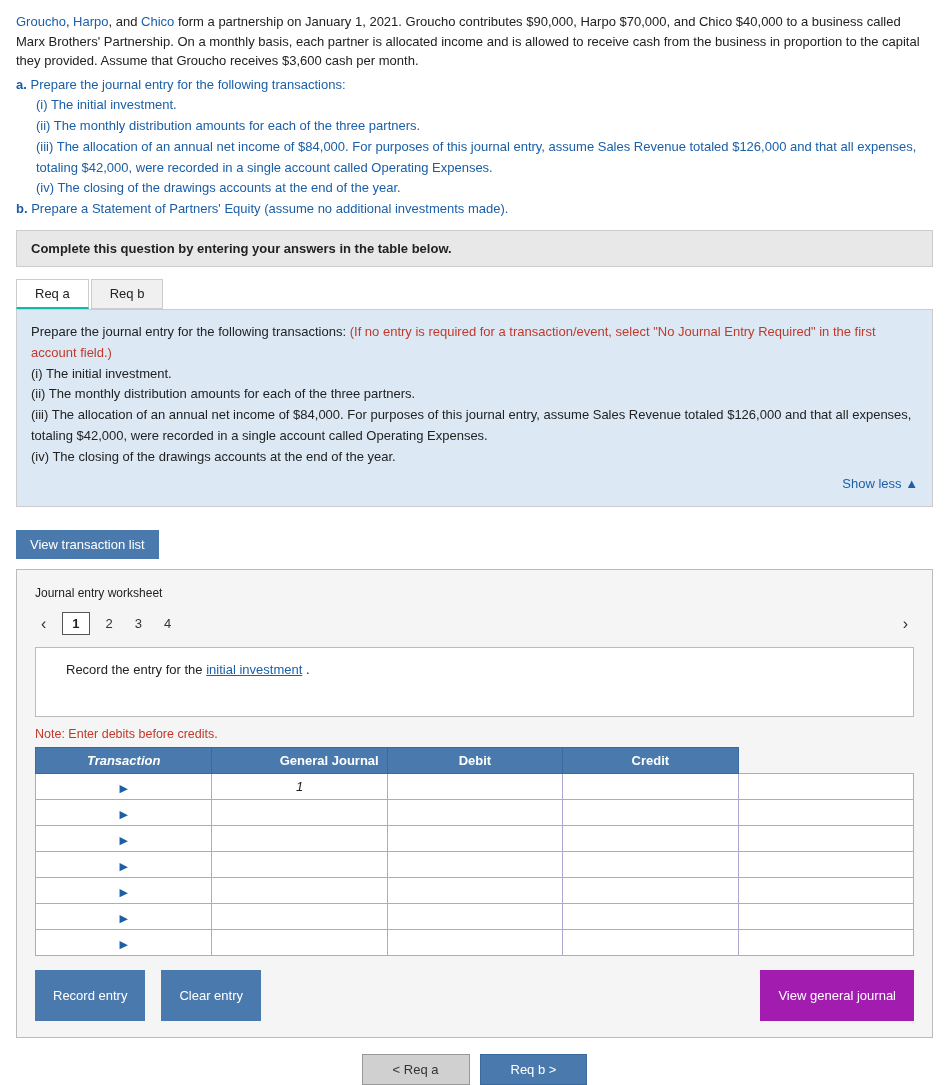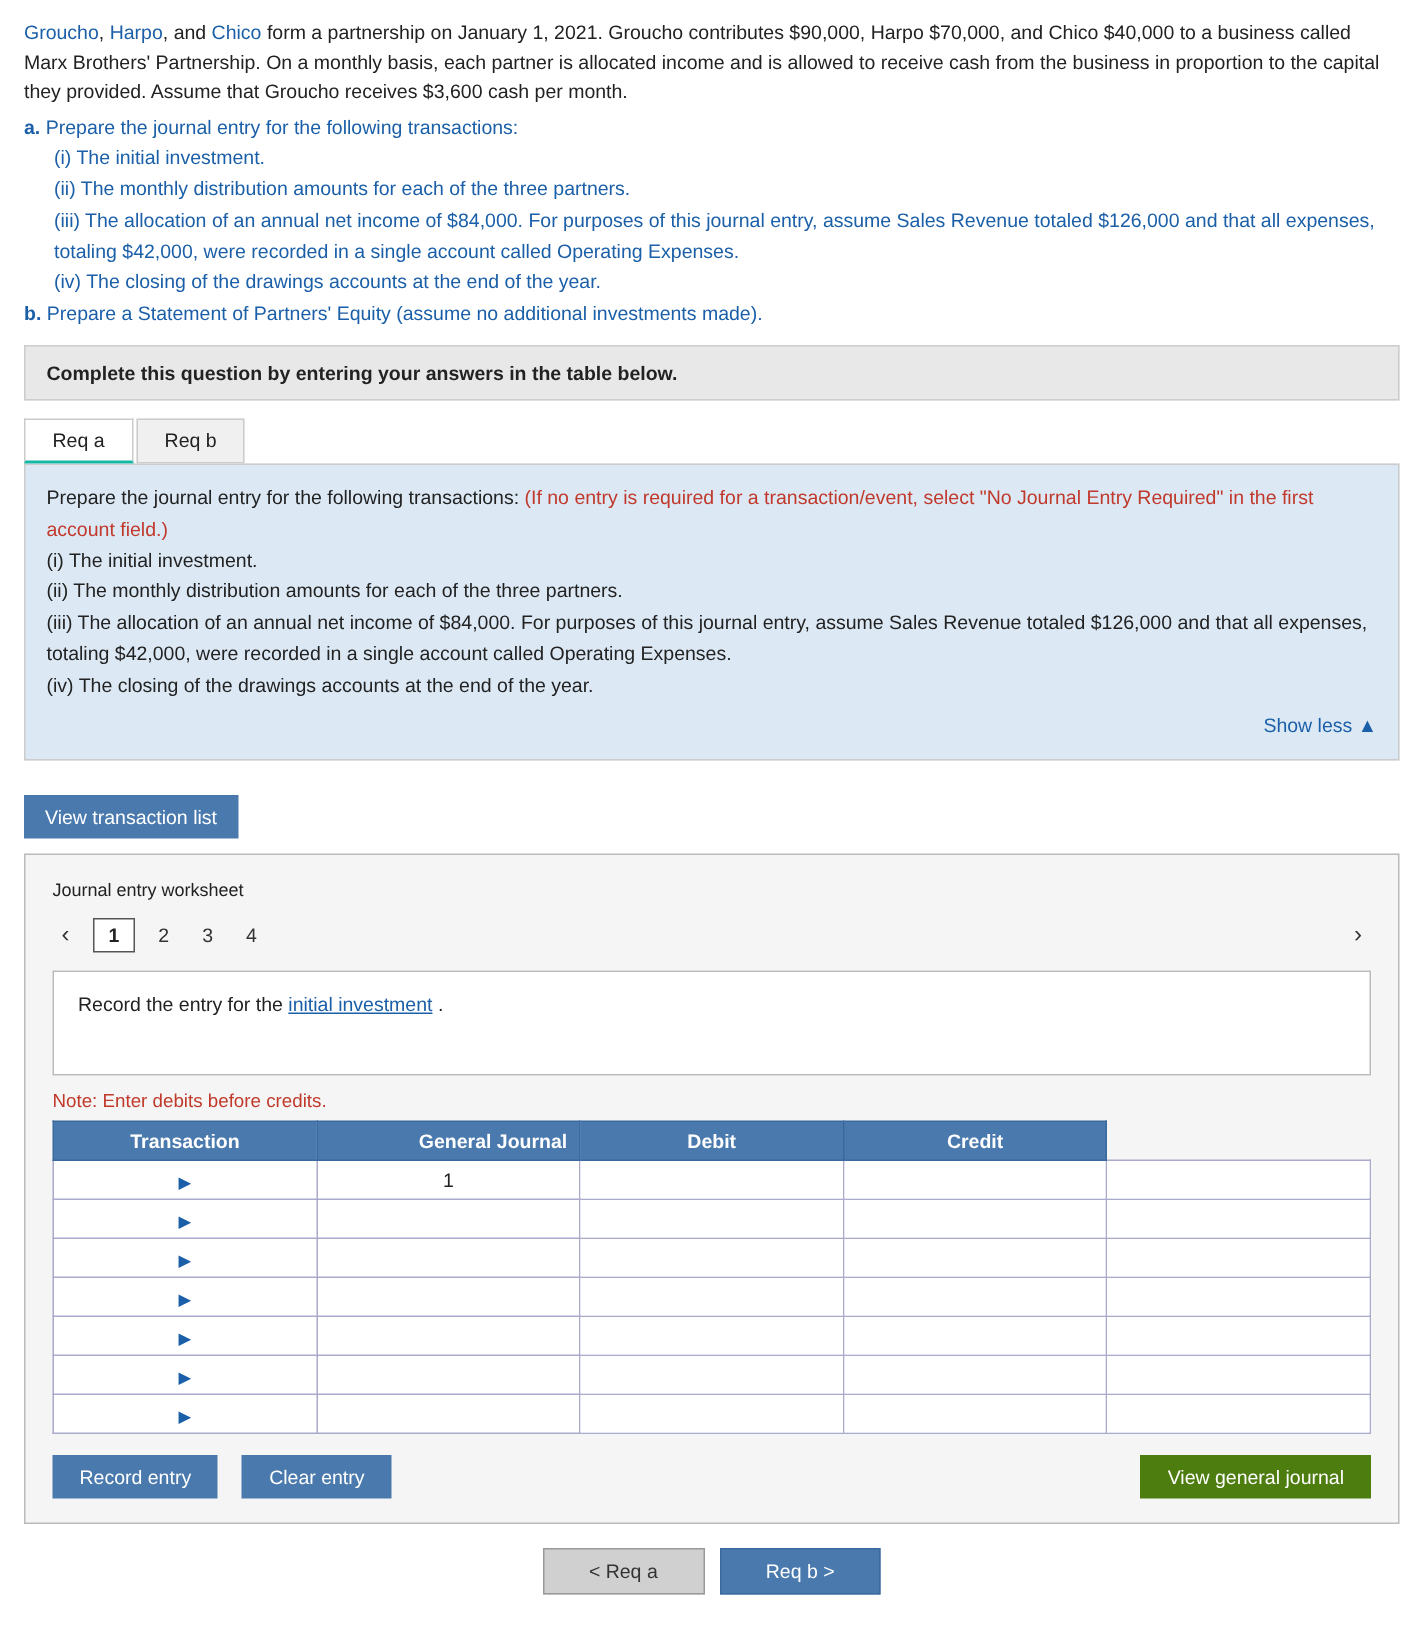--- a/index.html
+++ b/index.html
@@ -124,21 +124,21 @@
       border: 1px solid #555;
     }
     .page-inactive {
       padding: 3px 6px;
       font-size: 13px;
       color: #333;
     }
     .entry-desc-box {
       border: 1px solid #bbb;
       background: #fff;
-      padding: 14px 16px;
+      padding: 14px 30px;
       min-height: 70px;
       margin-bottom: 10px;
       font-size: 13px;
     }
     .entry-desc-box .initial {
       color: #1a5fa8;
       text-decoration: underline;
     }
     .note-text {
       color: #c0392b;
@@ -183,21 +183,21 @@
       padding: 3px;
     }
     .journal-table td.arrow-cell {
       width: 18px;
       text-align: center;
       background: #fff;
       color: #1a5fa8;
       font-size: 14px;
       vertical-align: middle;
     }
-    .col-transaction { width: 90px; }
+    .col-transaction { width: 90px; font-style: italic; }
     .col-journal { }
     .col-debit { width: 90px; }
     .col-credit { width: 90px; }
     .bottom-buttons {
       display: flex;
       gap: 16px;
       margin-top: 5px;
     }
     .record-btn {
       background: #4a7aad;
@@ -209,24 +209,24 @@
     }
     .clear-btn {
       background: #4a7aad;
       color: white;
       border: none;
       padding: 7px 18px;
       font-size: 13px;
       cursor: pointer;
     }
     .view-journal-btn {
-      background: #4d7c0f;
+      background: #a21caf;
       color: white;
       border: none;
-      padding: 7px 18px;
+      padding: 18px 18px;
       font-size: 13px;
       cursor: pointer;
       margin-left: auto;
     }
     .nav-bottom {
       display: flex;
       justify-content: center;
       gap: 10px;
       margin-top: 16px;
     }

